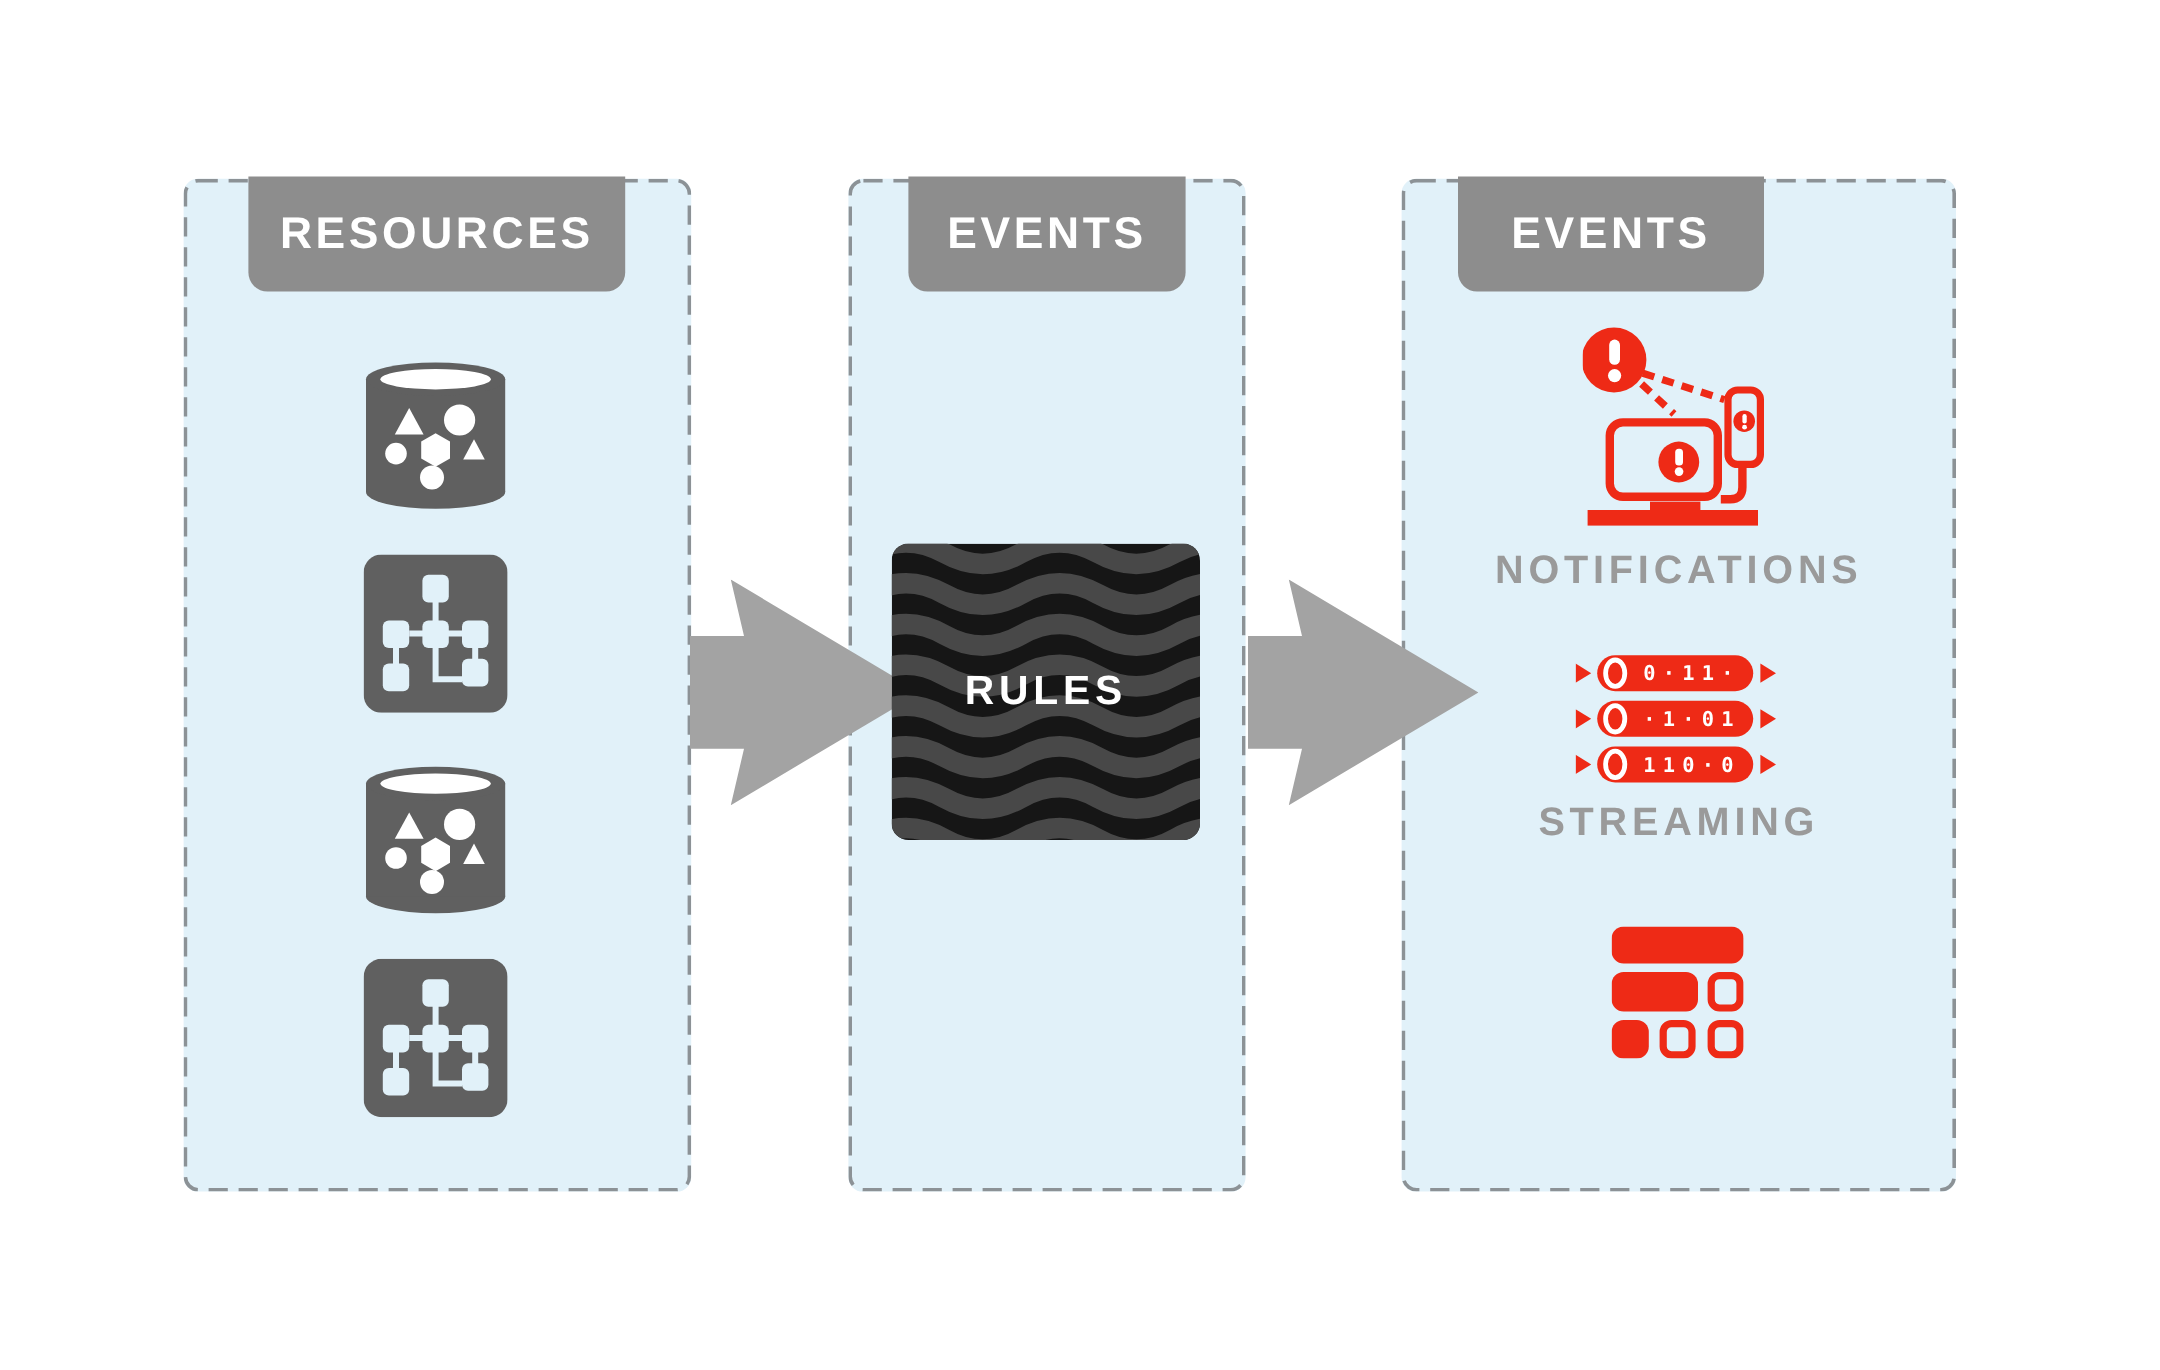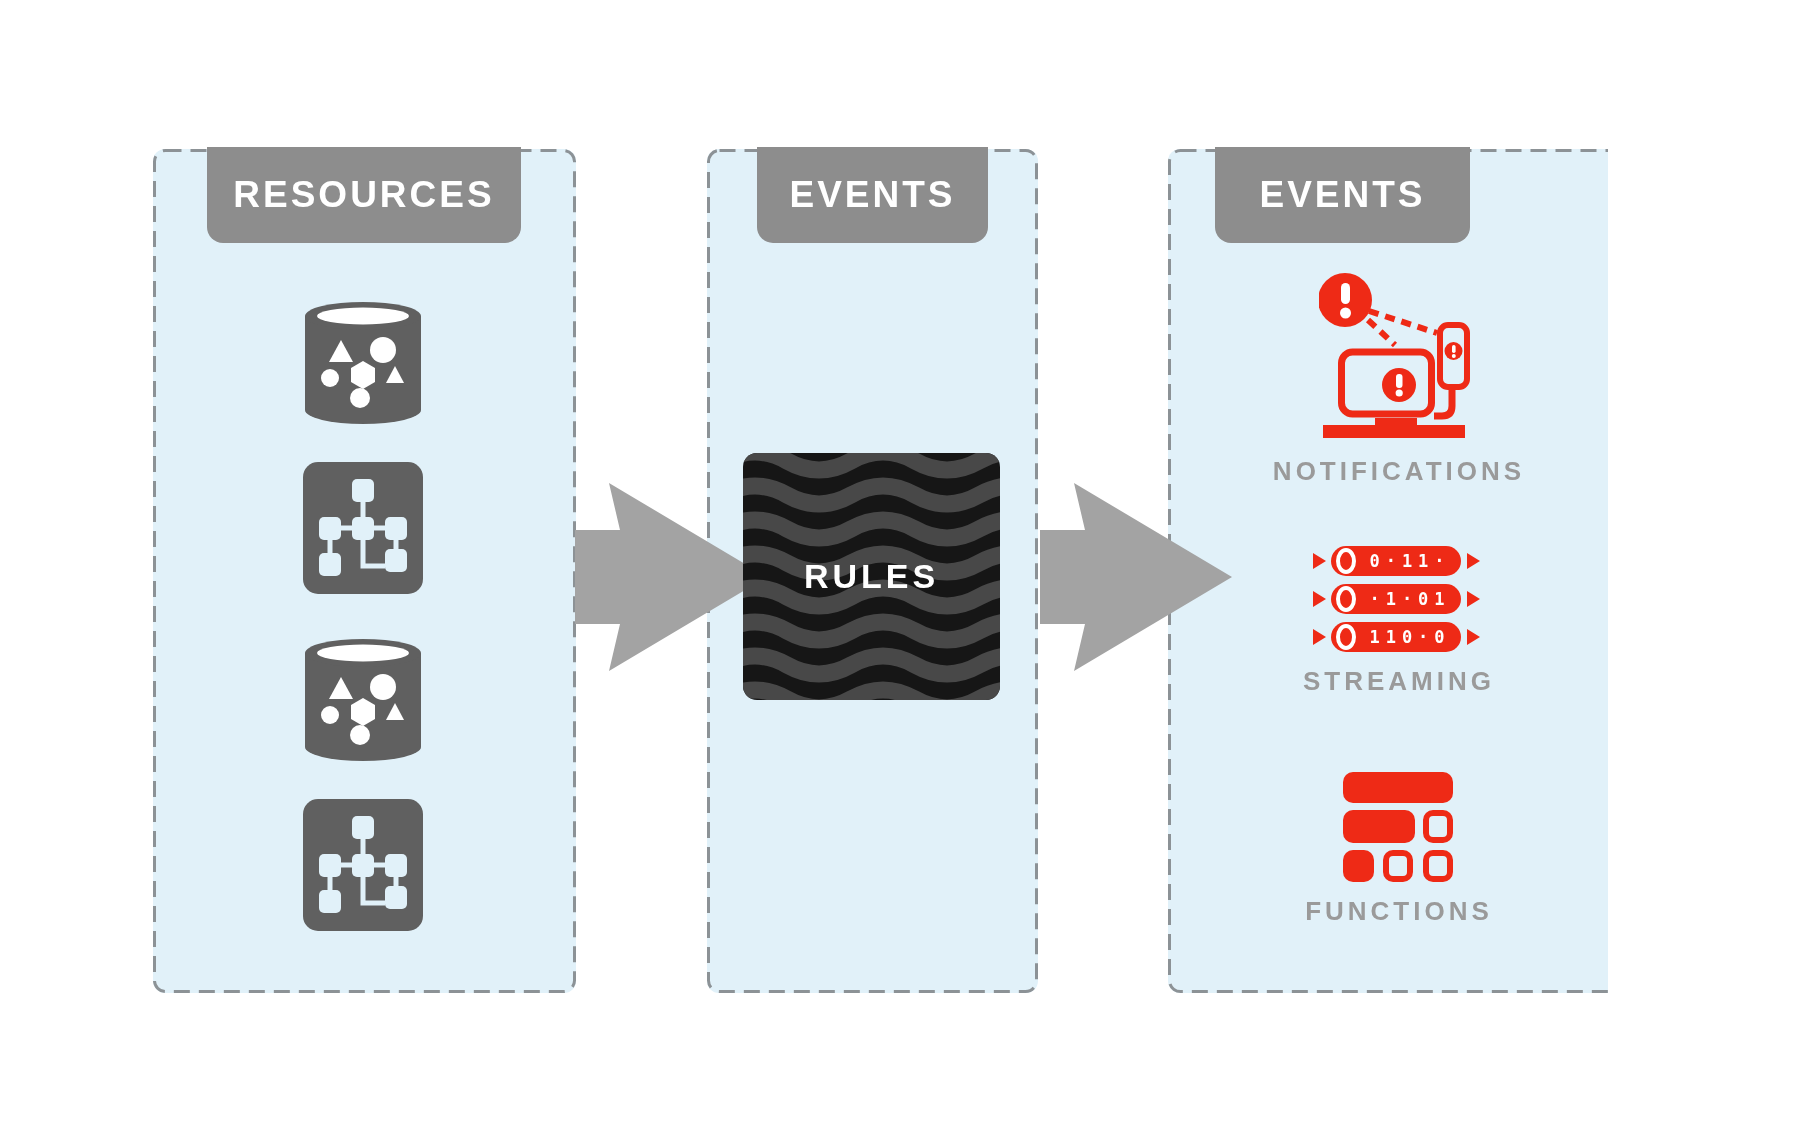--- a/index.html
+++ b/index.html
@@ -1,17 +1,17 @@
 <!DOCTYPE html>
 <html style="--panel-blue: #e1f1f9; --header-gray: #8d8d8d; --label-gray: #9a9a9a;"><head>
 <meta charset="utf-8">
 <style>
   html,body{margin:0;padding:0;background:#ffffff;}
   .canvas{
-    position:relative;width:1608px;height:1142px;background:#ffffff;
+    position:relative;width:1800px;height:1142px;background:#ffffff;
     font-family:"Liberation Sans",sans-serif;overflow:hidden;
   }
   .panel{position:absolute;background:var(--panel-blue,#e1f1f9);border-radius:12px;}
   .panel-border{position:absolute;left:0;top:0;width:100%;height:100%;pointer-events:none;}
   .panel-resources{left:153px;top:149px;width:423px;height:844px;}
   .panel-events{left:707px;top:149px;width:331px;height:844px;}
   .panel-actions{left:1168px;top:149px;width:462px;height:844px;}
 
   .panel-header{
     position:absolute;height:96px;background:var(--header-gray,#8d8d8d);
@@ -35,21 +35,21 @@
     left:743px;top:453px;width:257px;height:247px;border-radius:14px;overflow:hidden;
     display:flex;align-items:center;justify-content:center;z-index:4;
   }
   .rules-box svg.waves{position:absolute;left:0;top:0;}
   .rules-label{
     position:relative;color:#ffffff;font-weight:bold;font-size:34px;letter-spacing:4px;z-index:2;
   }
 
   .action-label{
     position:absolute;left:1168px;width:462px;text-align:center;
-    color:var(--label-gray,#9a9a9a);font-weight:bold;font-size:26px;letter-spacing:4px;
+    color:var(--label-gray,#9a9a9a);font-weight:bold;font-size:33px;letter-spacing:4px;
   }
   .lbl-notifications{top:456px;}
   .lbl-streaming{top:666px;}
   .lbl-functions{top:896px;}
 
   .icon-notifications{left:1319px;top:270px;}
   .icon-streaming{left:1313px;top:545px;}
   .icon-functions{left:1343px;top:772px;}
 
   .stream-digits{
@@ -228,15 +228,14 @@
   <div class="action-label lbl-streaming">STREAMING</div>
 
   <svg class="abs icon-functions" width="110" height="110" viewBox="0 0 110 110">
     <rect x="0" y="0" width="110" height="31" rx="10" fill="#ee2a16"></rect>
     <rect x="0" y="38" width="72" height="33" rx="10" fill="#ee2a16"></rect>
     <rect x="83" y="41" width="24" height="27" rx="7" fill="none" stroke="#ee2a16" stroke-width="6"></rect>
     <rect x="0" y="78" width="31" height="32" rx="10" fill="#ee2a16"></rect>
     <rect x="43" y="81" width="24" height="26" rx="7" fill="none" stroke="#ee2a16" stroke-width="6"></rect>
     <rect x="83" y="81" width="24" height="26" rx="7" fill="none" stroke="#ee2a16" stroke-width="6"></rect>
   </svg>
-  <div class="action-label lbl-functions">FUNCTIONS</div>
 
 </div>
 
 </body></html>

